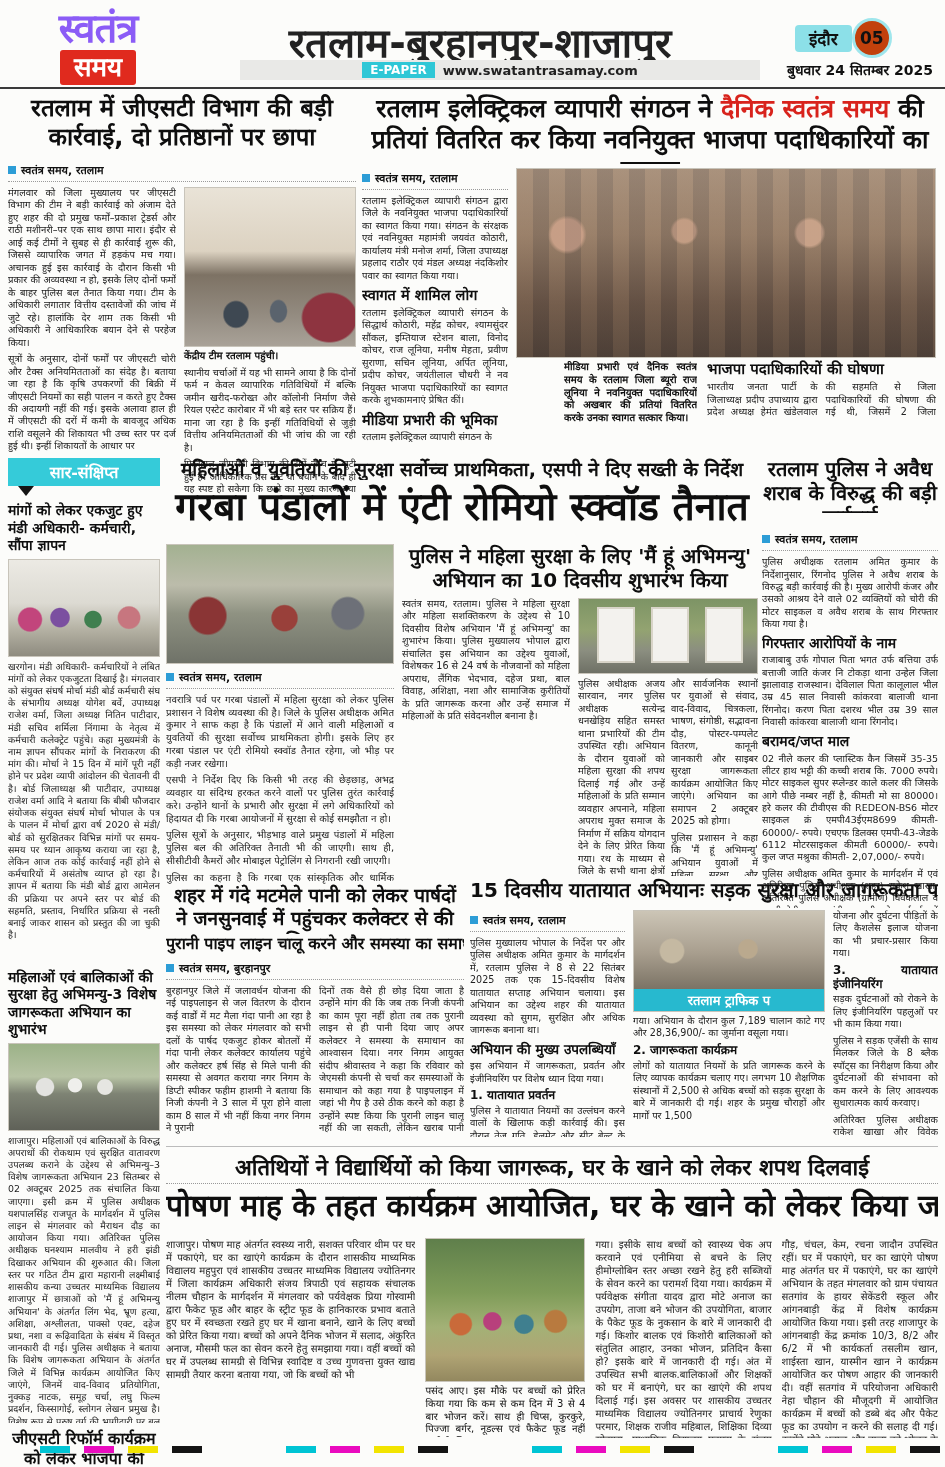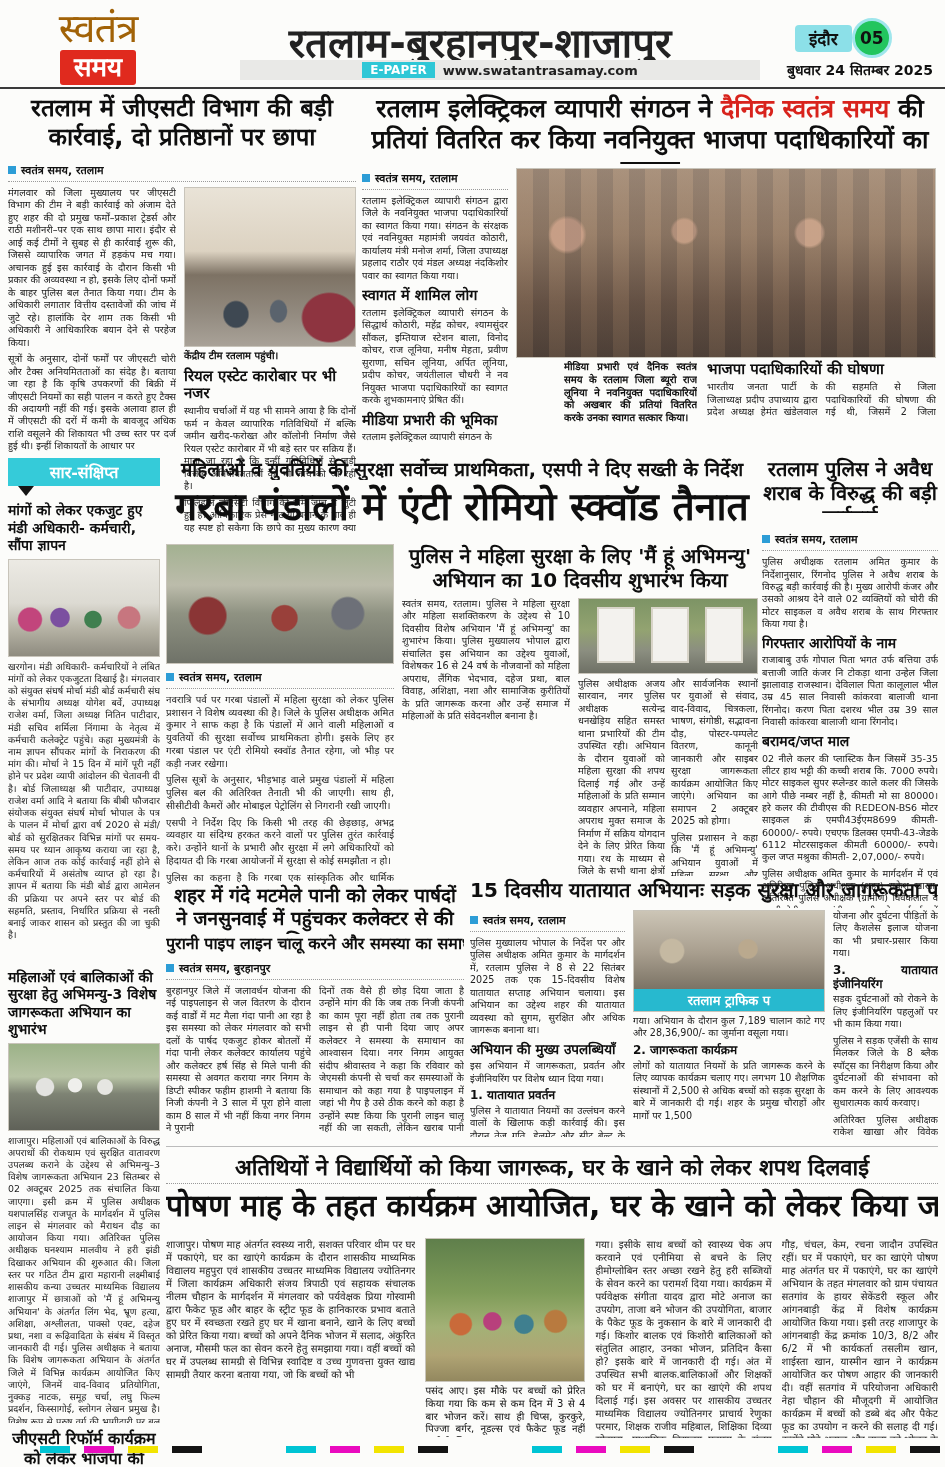--- a/index.html
+++ b/index.html
@@ -13,29 +13,29 @@
   .subhead{font-weight:bold;font-size:14.5px;line-height:1.15;margin:5px 0 3px 0;color:#0e0e0e;}
   .subhead.sm{font-size:12px;margin:3px 0 2px 0;}
   .byline{display:flex;align-items:center;gap:5px;font-weight:bold;font-size:11px;
           padding:2px 0 4px 0;border-bottom:1px dotted #9a9a9a;margin-bottom:5px;color:#111;}
   .byline .sq{width:8px;height:8px;background:#2d9dd6;flex:0 0 auto;}
   .photo{position:relative;overflow:hidden;border:1px solid #c8c4ba;}
   .caption{font-size:10px;font-weight:bold;line-height:1.28;text-align:justify;color:#111;}
   .colrow{display:flex;}
   .kicker{font-weight:bold;text-align:center;color:#101010;overflow:hidden;}
   
-  .logo-top{font-size:40px;font-weight:normal;color:#a16207;line-height:1;letter-spacing:-1px;}
+  .logo-top{font-size:40px;font-weight:bold;color:#8b5cf6;line-height:1;letter-spacing:-1px;}
   .logo-bottom{display:inline-block;background:#e02a1e;color:#fff;font-weight:bold;font-size:26px;
                padding:1px 14px;border-radius:3px;line-height:1.25;}
   .region-title{font-size:40px;font-weight:bold;color:#222;white-space:nowrap;}
   .url-bar{background:#e9e9e7;display:flex;align-items:center;gap:8px;padding:2px 10px;}
   .epaper{background:#2fc7d6;color:#fff;font-weight:bold;font-size:12px;padding:1px 8px;}
   .url{font-size:13px;font-weight:bold;color:#222;}
   .edition-pill{background:#8ce0e8;color:#111;font-weight:bold;font-size:17px;padding:2px 14px;border-radius:4px;}
-  .page-circle{width:34px;height:34px;border-radius:50%;background:#22c55e;border:3px solid #9fe6ec;
+  .page-circle{width:34px;height:34px;border-radius:50%;background:#c2410c;border:3px solid #9fe6ec;
                display:flex;align-items:center;justify-content:center;font-weight:bold;font-size:17px;color:#111;}
   .date-line{font-size:14px;font-weight:bold;color:#111;white-space:nowrap;}
   .rule{background:#3a3a3a;height:2px;}
   
   .sidebar-head{background:#35cbd9;color:#fff;font-weight:bold;font-size:16px;text-align:center;
                 padding:3px 0;position:relative;}
   .tri{width:0;height:0;border-left:8px solid transparent;border-right:8px solid transparent;
        border-top:10px solid #141414;margin:0 0 2px 10px;}
   .side-hl{font-weight:bold;font-size:14px;line-height:1.25;color:#0e0e0e;margin:6px 0 4px 0;}
   .cmyk{display:flex;gap:14px;}
@@ -78,21 +78,20 @@
         <p>मंगलवार को जिला मुख्यालय पर जीएसटी विभाग की टीम ने बड़ी कार्रवाई को अंजाम देते हुए शहर की दो प्रमुख फर्मों–प्रकाश ट्रेडर्स और राठी मशीनरी–पर एक साथ छापा मारा। इंदौर से आई कई टीमों ने सुबह से ही कार्रवाई शुरू की, जिससे व्यापारिक जगत में हड़कंप मच गया। अचानक हुई इस कार्रवाई के दौरान किसी भी प्रकार की अव्यवस्था न हो, इसके लिए दोनों फर्मों के बाहर पुलिस बल तैनात किया गया। टीम के अधिकारी लगातार वित्तीय दस्तावेजों की जांच में जुटे रहे। हालांकि देर शाम तक किसी भी अधिकारी ने आधिकारिक बयान देने से परहेज किया।</p>
         <p>सूत्रों के अनुसार, दोनों फर्मों पर जीएसटी चोरी और टैक्स अनियमितताओं का संदेह है। बताया जा रहा है कि कृषि उपकरणों की बिक्री में जीएसटी नियमों का सही पालन न करते हुए टैक्स की अदायगी नहीं की गई। इसके अलावा हाल ही में जीएसटी की दरों में कमी के बावजूद अधिक राशि वसूलने की शिकायत भी उच्च स्तर पर दर्ज हुई थी। इन्हीं शिकायतों के आधार पर</p>
       </div>
       <div style="width:172px;">
         <div class="photo" style="width:170px;height:158px;background:
              radial-gradient(ellipse at 85% 82%, #8e3440 0 13%, transparent 14%),
              radial-gradient(ellipse at 30% 80%, #3e4852 0 7%, transparent 8%),
              radial-gradient(ellipse at 55% 78%, #5a636d 0 6%, transparent 7%),
              linear-gradient(180deg,#e9e3d7 0%,#dcd2c1 40%,#7d7264 55%,#938b80 80%,#a9a298 100%);"></div>
         <div class="caption" style="margin:3px 0 4px;">केंद्रीय टीम रतलाम पहुंची।</div>
-        <div class="subhead" style="font-size:15px;">रियल एस्टेट कारोबार पर भी नजर</div>
         <div class="body-txt" style="height:128px;">
           <p>स्थानीय चर्चाओं में यह भी सामने आया है कि दोनों फर्म न केवल व्यापारिक गतिविधियों में बल्कि जमीन खरीद-फरोख्त और कॉलोनी निर्माण जैसे रियल एस्टेट कारोबार में भी बड़े स्तर पर सक्रिय हैं। माना जा रहा है कि इन्हीं गतिविधियों से जुड़ी वित्तीय अनियमितताओं की भी जांच की जा रही है।</p>
           <p>फिलहाल जीएसटी विभाग की टीमें जांच में जुटी हुई हैं। आधिकारिक प्रेस नोट या बयान के बाद ही यह स्पष्ट हो सकेगा कि छापे का मुख्य कारण क्या रहा और किन-किन प्रकार की अनियमितताएं सामने आई हैं।</p>
         </div>
       </div>
     </div>
   </section>
 
   <section class="abs" style="left:362px;top:94px;width:576px;height:362px;">
     <h2 class="hl" style="font-size:25px;margin:0;height:70px;">
@@ -170,22 +169,22 @@
              radial-gradient(circle at 18% 60%, #8a3535 0 9%, transparent 10%),
              radial-gradient(circle at 52% 62%, #99403a 0 9%, transparent 10%),
              radial-gradient(circle at 80% 58%, #6d7078 0 8%, transparent 9%),
              linear-gradient(180deg,#a3b191 0%,#bcbcab 34%,#8f9282 58%,#6f7268 100%);"></div>
         <div class="byline" style="margin-top:3px;">
           <span class="sq"></span>
           <span>स्वतंत्र समय, रतलाम</span>
         </div>
         <div class="body-txt" style="height:190px;font-size:9.8px;">
           <p>नवरात्रि पर्व पर गरबा पंडालों में महिला सुरक्षा को लेकर पुलिस प्रशासन ने विशेष व्यवस्था की है। जिले के पुलिस अधीक्षक अमित कुमार ने साफ कहा है कि पंडालों में आने वाली महिलाओं व युवतियों की सुरक्षा सर्वोच्च प्राथमिकता होगी। इसके लिए हर गरबा पंडाल पर एंटी रोमियो स्क्वॉड तैनात रहेगा, जो भीड़ पर कड़ी नजर रखेगा।</p>
+          <p>एसपी ने निर्देश दिए कि किसी भी तरह की छेड़छाड़, अभद्र व्यवहार या संदिग्ध हरकत करने वालों पर पुलिस तुरंत कार्रवाई करे। उन्होंने थानों के प्रभारी और सुरक्षा में लगे अधिकारियों को हिदायत दी कि गरबा आयोजनों में सुरक्षा से कोई समझौता न हो।</p>
           <p>पुलिस सूत्रों के अनुसार, भीड़भाड़ वाले प्रमुख पंडालों में महिला पुलिस बल की अतिरिक्त तैनाती भी की जाएगी। साथ ही, सीसीटीवी कैमरों और मोबाइल पेट्रोलिंग से निगरानी रखी जाएगी।</p>
-          <p>एसपी ने निर्देश दिए कि किसी भी तरह की छेड़छाड़, अभद्र व्यवहार या संदिग्ध हरकत करने वालों पर पुलिस तुरंत कार्रवाई करे। उन्होंने थानों के प्रभारी और सुरक्षा में लगे अधिकारियों को हिदायत दी कि गरबा आयोजनों में सुरक्षा से कोई समझौता न हो।</p>
           <p>पुलिस का कहना है कि गरबा एक सांस्कृतिक और धार्मिक आयोजन है, इसे शांतिपूर्ण व सुरक्षित माहौल में मनाना सभी की जिम्मेदारी है। किसी भी असामाजिक तत्व को माहौल खराब करने की इजाजत नहीं दी जाएगी।</p>
         </div>
       </div>
       <div style="width:356px;">
         <div class="hl" style="font-size:20px;height:50px;">पुलिस ने महिला सुरक्षा के लिए 'मैं हूं अभिमन्यु' अभियान का 10 दिवसीय शुभारंभ किया</div>
         <div class="colrow" style="gap:8px;margin-top:4px;">
           <div class="body-txt" style="width:170px;height:280px;">
             <p>स्वतंत्र समय, रतलाम। पुलिस ने महिला सुरक्षा और महिला सशक्तिकरण के उद्देश्य से 10 दिवसीय विशेष अभियान 'मैं हूं अभिमन्यु' का शुभारंभ किया। पुलिस मुख्यालय भोपाल द्वारा संचालित इस अभियान का उद्देश्य युवाओं, विशेषकर 16 से 24 वर्ष के नौजवानों को महिला अपराध, लैंगिक भेदभाव, दहेज प्रथा, बाल विवाह, अशिक्षा, नशा और सामाजिक कुरीतियों के प्रति जागरूक करना और उन्हें समाज में महिलाओं के प्रति संवेदनशील बनाना है।</p>
           </div>
           <div style="width:180px;">

